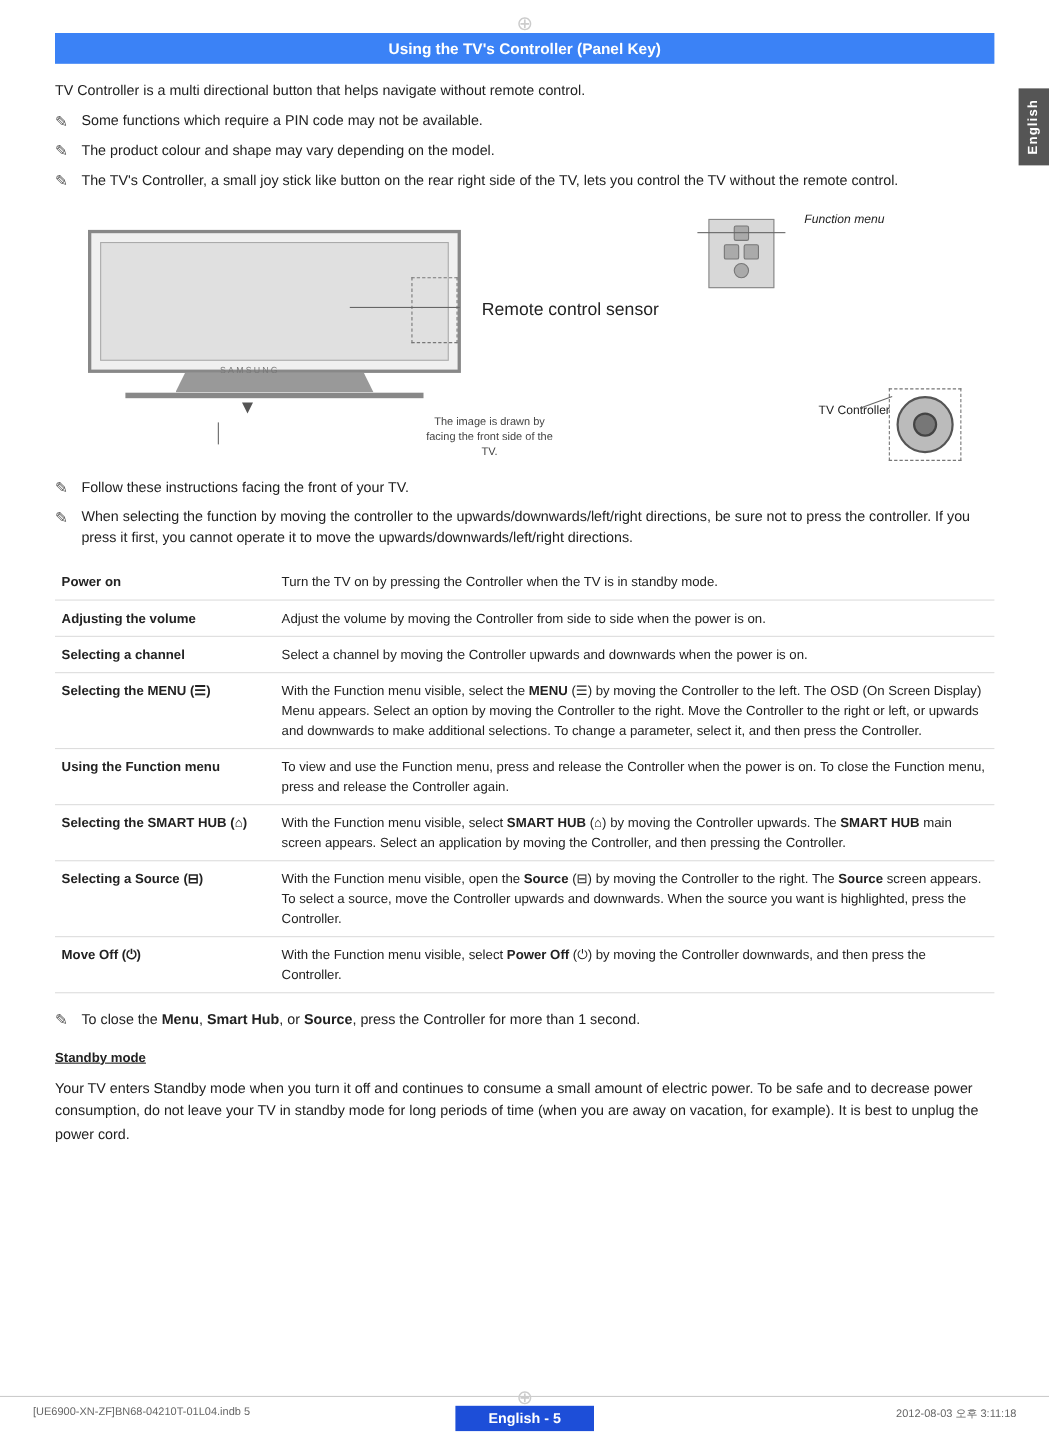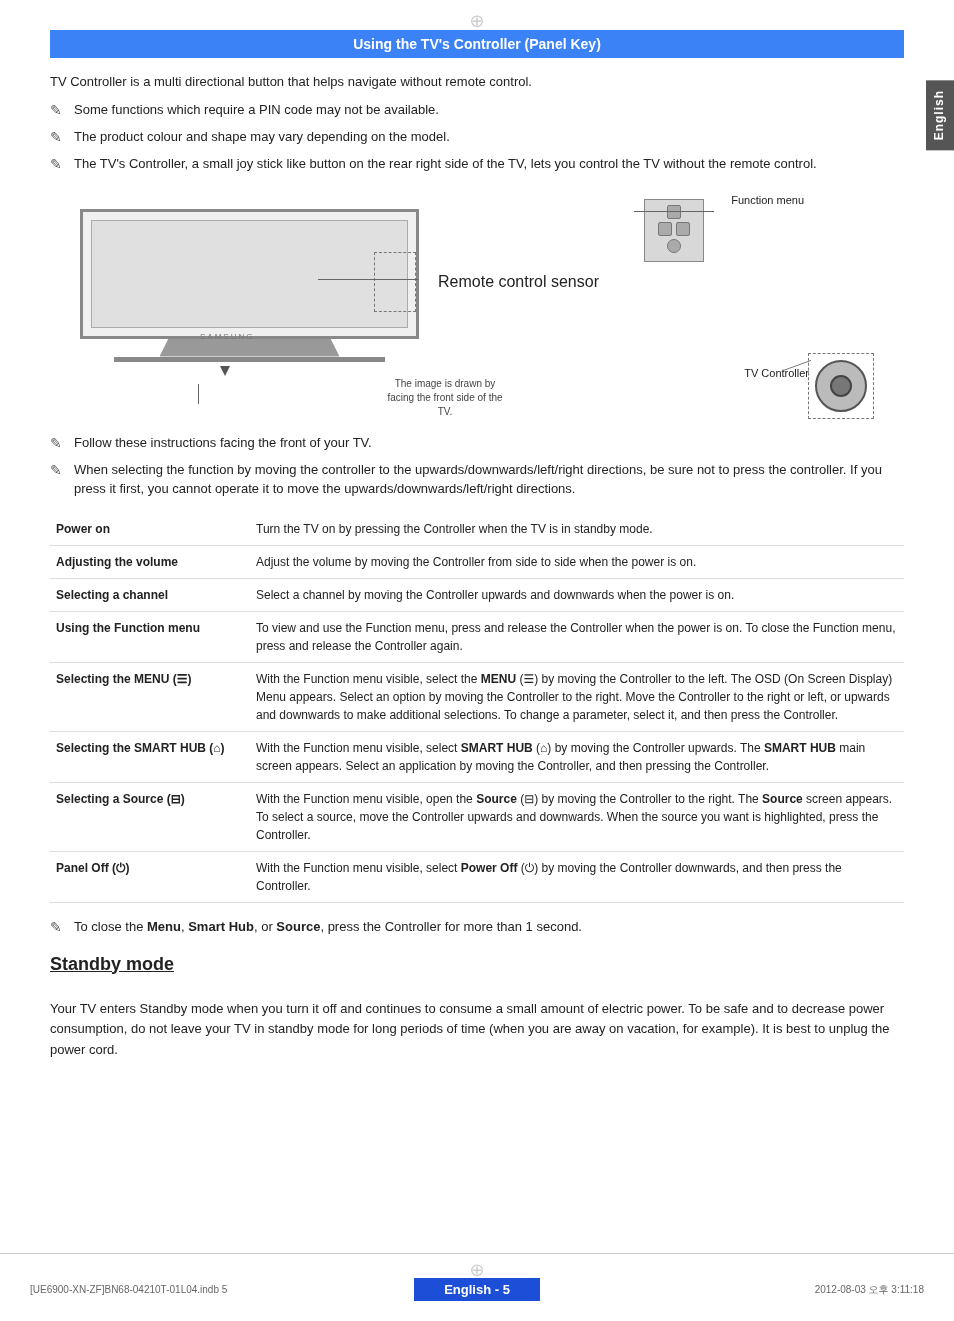--- a/index.html
+++ b/index.html
@@ -93,42 +93,41 @@
       width: 200px;
       min-width: 180px;
     }
 
     
     .standby-section {
       margin-top: 16px;
     }
 
     .standby-title {
-      font-size: 18px;
+      font-size: 12px;
       font-weight: bold;
       text-decoration: underline;
-      margin-bottom: 24px;
+      margin-bottom: 12px;
     }
 
     .standby-text {
       font-size: 13px;
       line-height: 1.6;
     }
 
     
     .page-footer {
       position: absolute;
       bottom: 20px;
       left: 0;
       right: 0;
       display: flex;
-      align-items: center;
       justify-content: center;
       border-top: 1px solid #ccc;
-      padding-top: 24px;
+      padding-top: 8px;
     }
 
     .footer-left {
       position: absolute;
       left: 30px;
       font-size: 10px;
       color: #666;
     }
 
     .footer-center {
@@ -337,21 +336,21 @@
       <div class="func-row">
         <div class="func-btn"></div>
         <div class="func-btn"></div>
       </div>
       <div class="func-row">
         <div class="func-btn-round"></div>
       </div>
     </div>
 
     <div style="position:absolute;top:22px;right:190px;width:80px;height:1px;background:#666;"></div>
-    <div style="position:absolute;top:5px;right:100px;font-size:11px;">Function menu</div>
+    <div style="position:absolute;top:5px;right:100px;font-size:11px;font-style:italic;">Function menu</div>
 
     <div style="position:absolute;top:90px;left:268px;width:100px;height:1px;background:#666;"></div>
     <div style="position:absolute;top:84px;left:388px;font-size:16px;">Remote control sensor</div>
 
     <div class="controller-area">
       <div class="ctrl-dash-border">
         <div class="ctrl-circle">
           <div class="ctrl-center-dot"></div>
         </div>
       </div>
@@ -384,37 +383,37 @@
         </tr>
         <tr>
           <td>Adjusting the volume</td>
           <td>Adjust the volume by moving the Controller from side to side when the power is on.</td>
         </tr>
         <tr>
           <td>Selecting a channel</td>
           <td>Select a channel by moving the Controller upwards and downwards when the power is on.</td>
         </tr>
         <tr>
+          <td><b>Selecting the MENU (☰)</b></td>
+          <td>With the Function menu visible, select the <b>MENU</b> (☰) by moving the Controller to the left. The OSD (On Screen Display) Menu appears. Select an option by moving the Controller to the right. Move the Controller to the right or left, or upwards and downwards to make additional selections. To change a parameter, select it, and then press the Controller.</td>
+        </tr>
+        <tr>
           <td>Using the Function menu</td>
           <td>To view and use the Function menu, press and release the Controller when the power is on. To close the Function menu, press and release the Controller again.</td>
         </tr>
         <tr>
-          <td><b>Selecting the MENU (☰)</b></td>
-          <td>With the Function menu visible, select the <b>MENU</b> (☰) by moving the Controller to the left. The OSD (On Screen Display) Menu appears. Select an option by moving the Controller to the right. Move the Controller to the right or left, or upwards and downwards to make additional selections. To change a parameter, select it, and then press the Controller.</td>
-        </tr>
-        <tr>
           <td><b>Selecting the SMART HUB (⌂)</b></td>
           <td>With the Function menu visible, select <b>SMART HUB</b> (⌂) by moving the Controller upwards. The <b>SMART HUB</b> main screen appears. Select an application by moving the Controller, and then pressing the Controller.</td>
         </tr>
         <tr>
           <td><b>Selecting a Source (⊟)</b></td>
           <td>With the Function menu visible, open the <b>Source</b> (⊟) by moving the Controller to the right. The <b>Source</b> screen appears. To select a source, move the Controller upwards and downwards. When the source you want is highlighted, press the Controller.</td>
         </tr>
         <tr>
-          <td><b>Panel Off (⏻)</b></td>
+          <td><b>Move Off (⏻)</b></td>
           <td>With the Function menu visible, select <b>Power Off</b> (⏻) by moving the Controller downwards, and then press the Controller.</td>
         </tr>
       </tbody>
   </table>
 
   <div class="bottom-note">
     <span class="note-icon">✎</span>
     <span>
       To close the <b>Menu</b>, <b>Smart Hub</b>, or <b>Source</b>, press the Controller for more than 1 second.
     </span>

